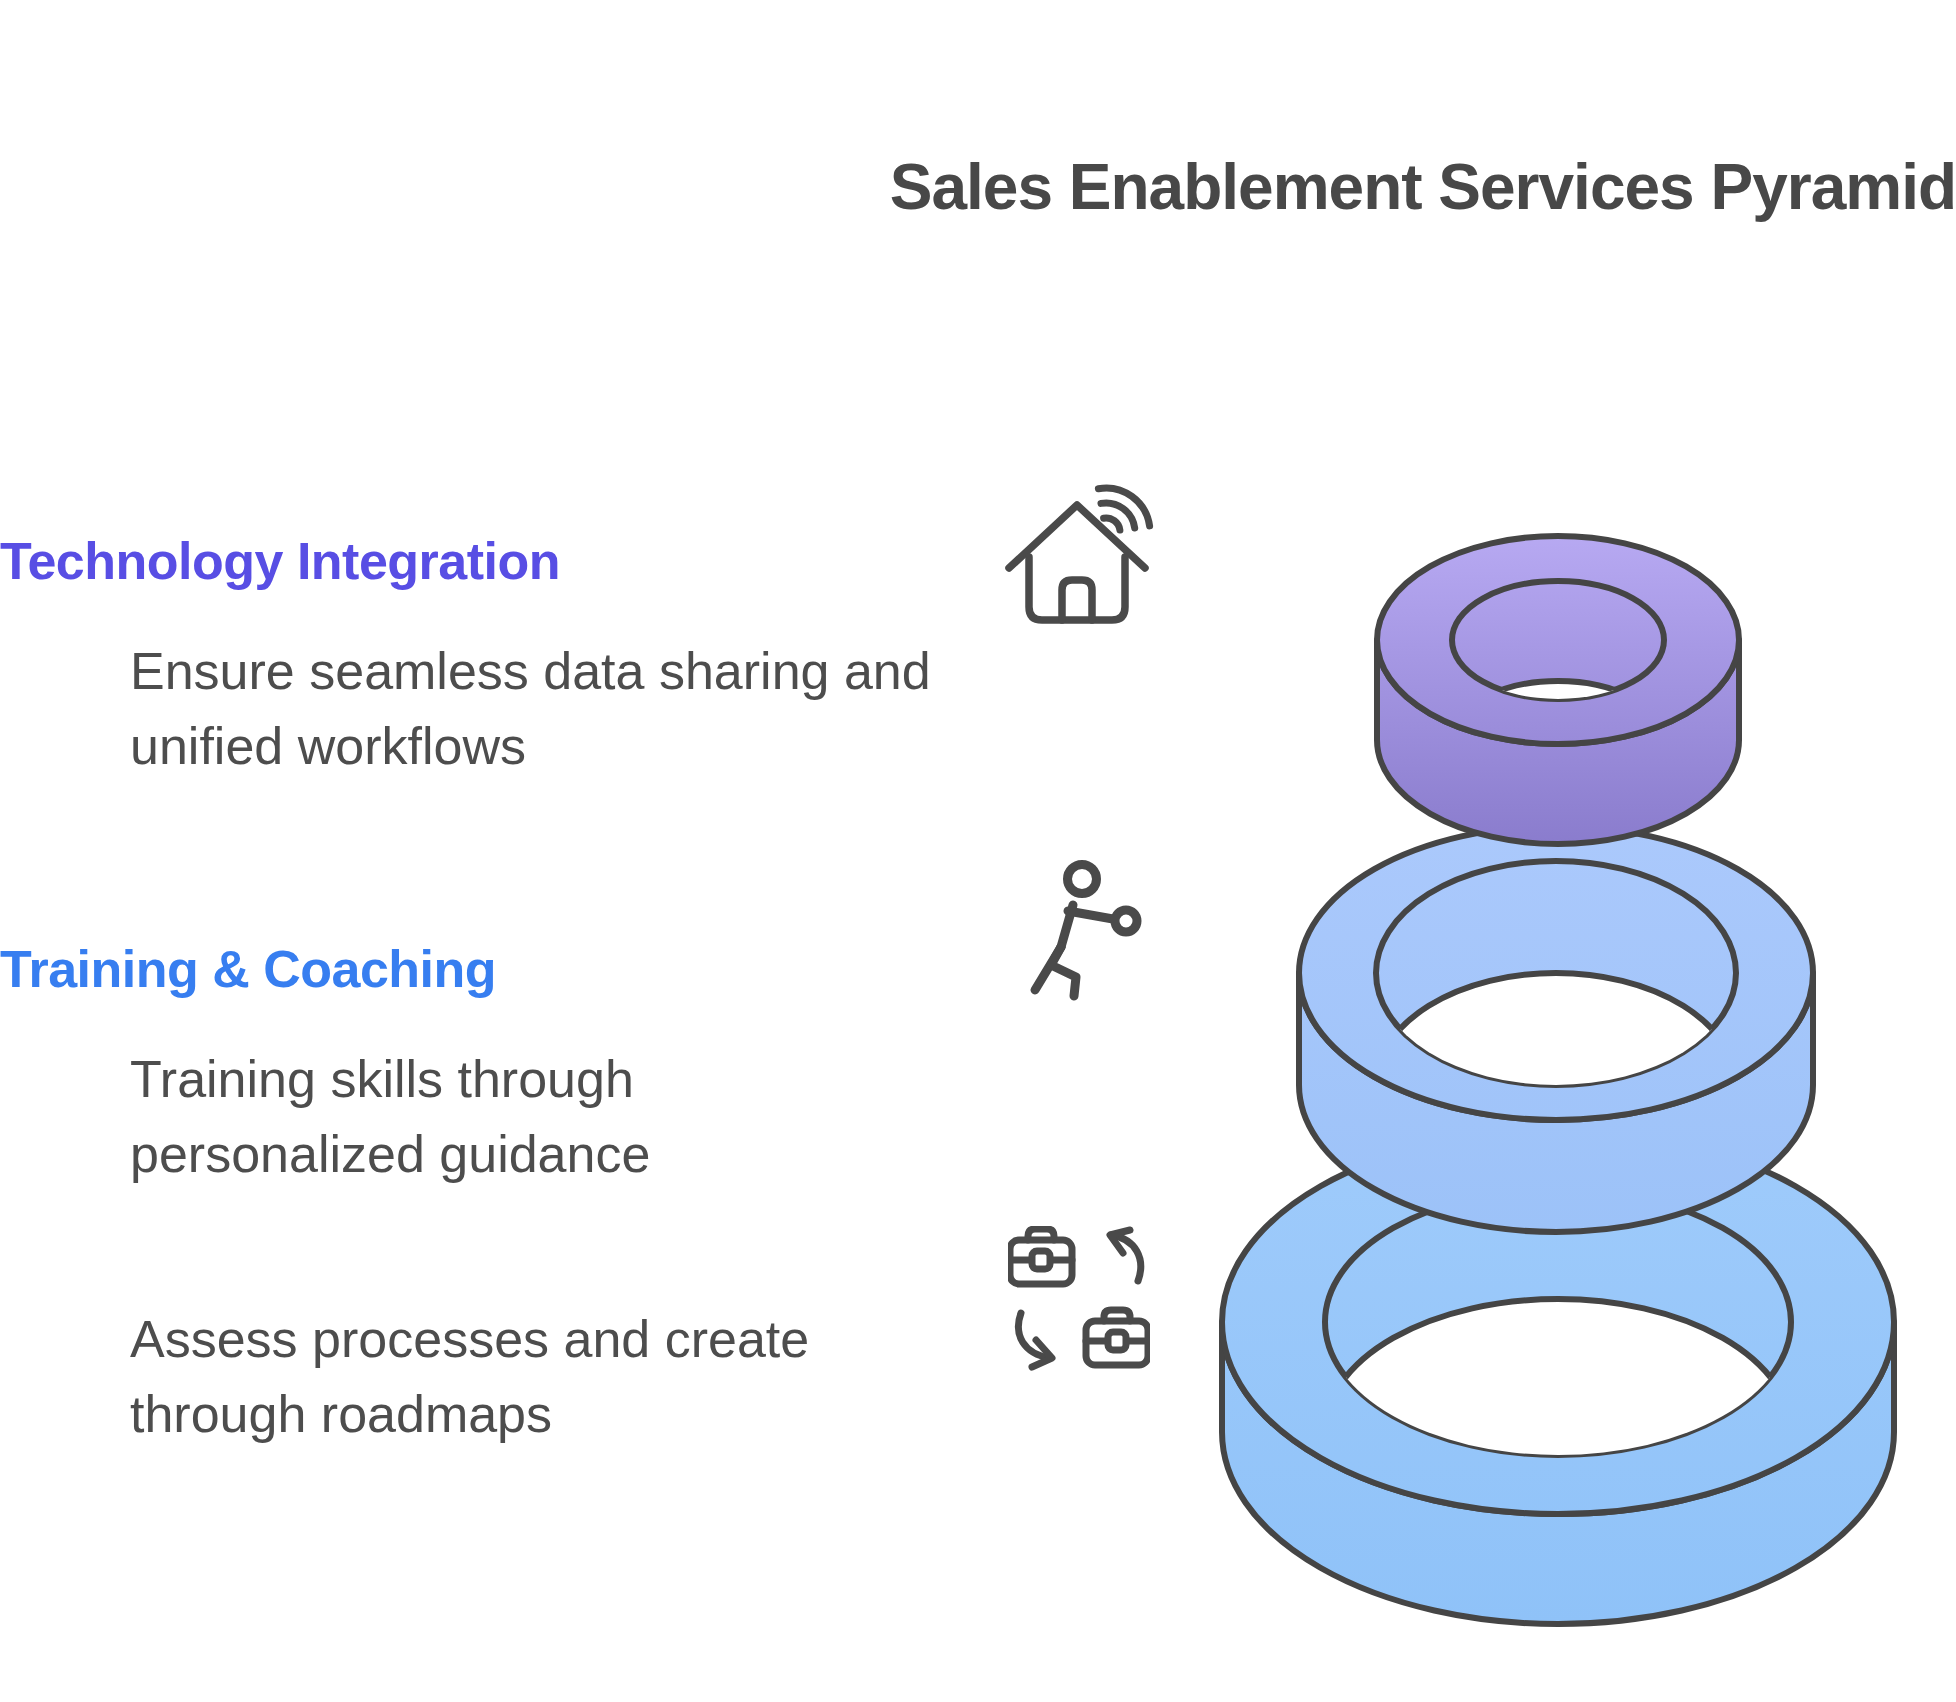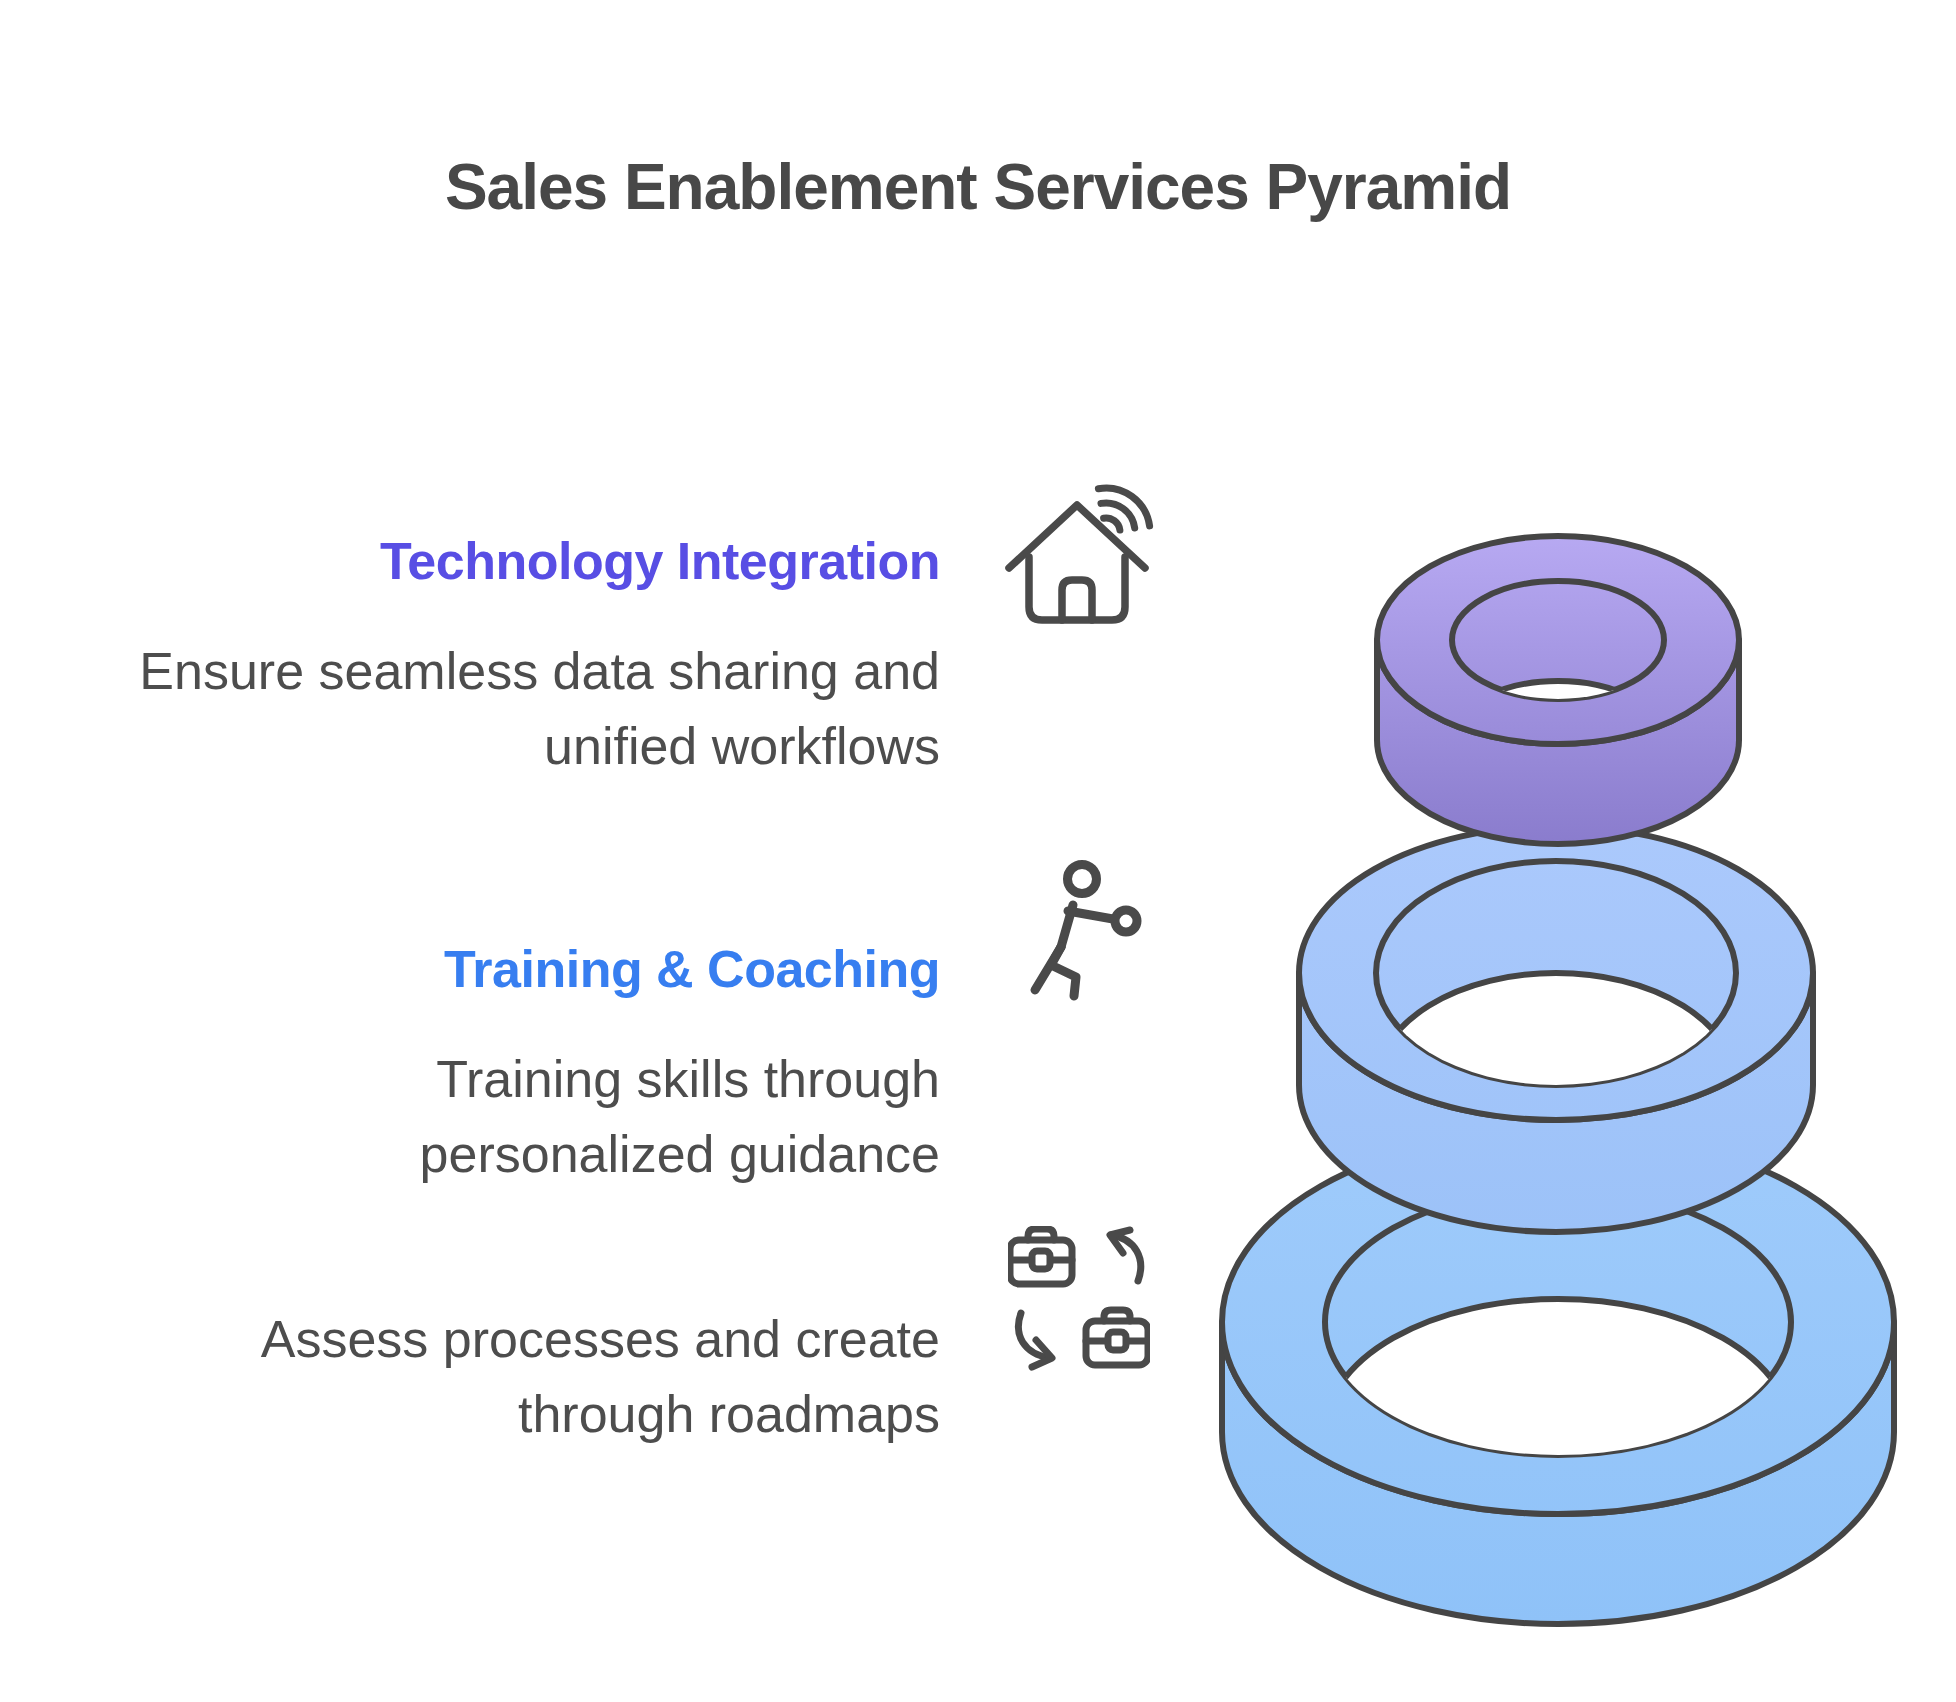--- a/index.html
+++ b/index.html
@@ -15,21 +15,21 @@
     top:150px;left:0;width:1956px;
     margin:0;
     text-align:center;
     font-size:64px;font-weight:bold;
     letter-spacing:-1px;
     color:#484848;
   }
   .tier{
     position:absolute;
     left:0;width:940px;
-    text-align:right;
+    text-align:left;
   }
   .tier h2{
     margin:0;
     font-size:52px;font-weight:bold;
     letter-spacing:-.5px;
     line-height:1.15;
   }
   .tier p{
     margin:42px 0 0 auto;
     max-width:810px;
@@ -51,21 +51,21 @@
   #home-icon{left:1002px;top:484px;}
   #boxer-icon{left:1022px;top:858px;}
   #briefcase-icon{left:1008px;top:1226px;}
   #pyramid{position:absolute;left:0;top:0;pointer-events:none;}
 </style>
 </head>
 <body style="background: rgb(255, 255, 255);">
 
 <div class="page">
 
-  <h1 class="main-title" style="color: rgb(72, 72, 72);">Sales Enablement Services Pyramid</h1>
+  <h1 class="main-title" style="color: rgb(72, 72, 72); text-align: right;">Sales Enablement Services Pyramid</h1>
 
   <section class="tier" id="tier-0">
     <h2 style="color: rgb(88, 78, 228);">Technology Integration</h2>
     <p>Ensure seamless data sharing and unified workflows</p>
   </section>
 
   <section class="tier" id="tier-1">
     <h2 style="color: rgb(55, 126, 240);">Training &amp; Coaching</h2>
     <p>Training skills through personalized guidance</p>
   </section>

